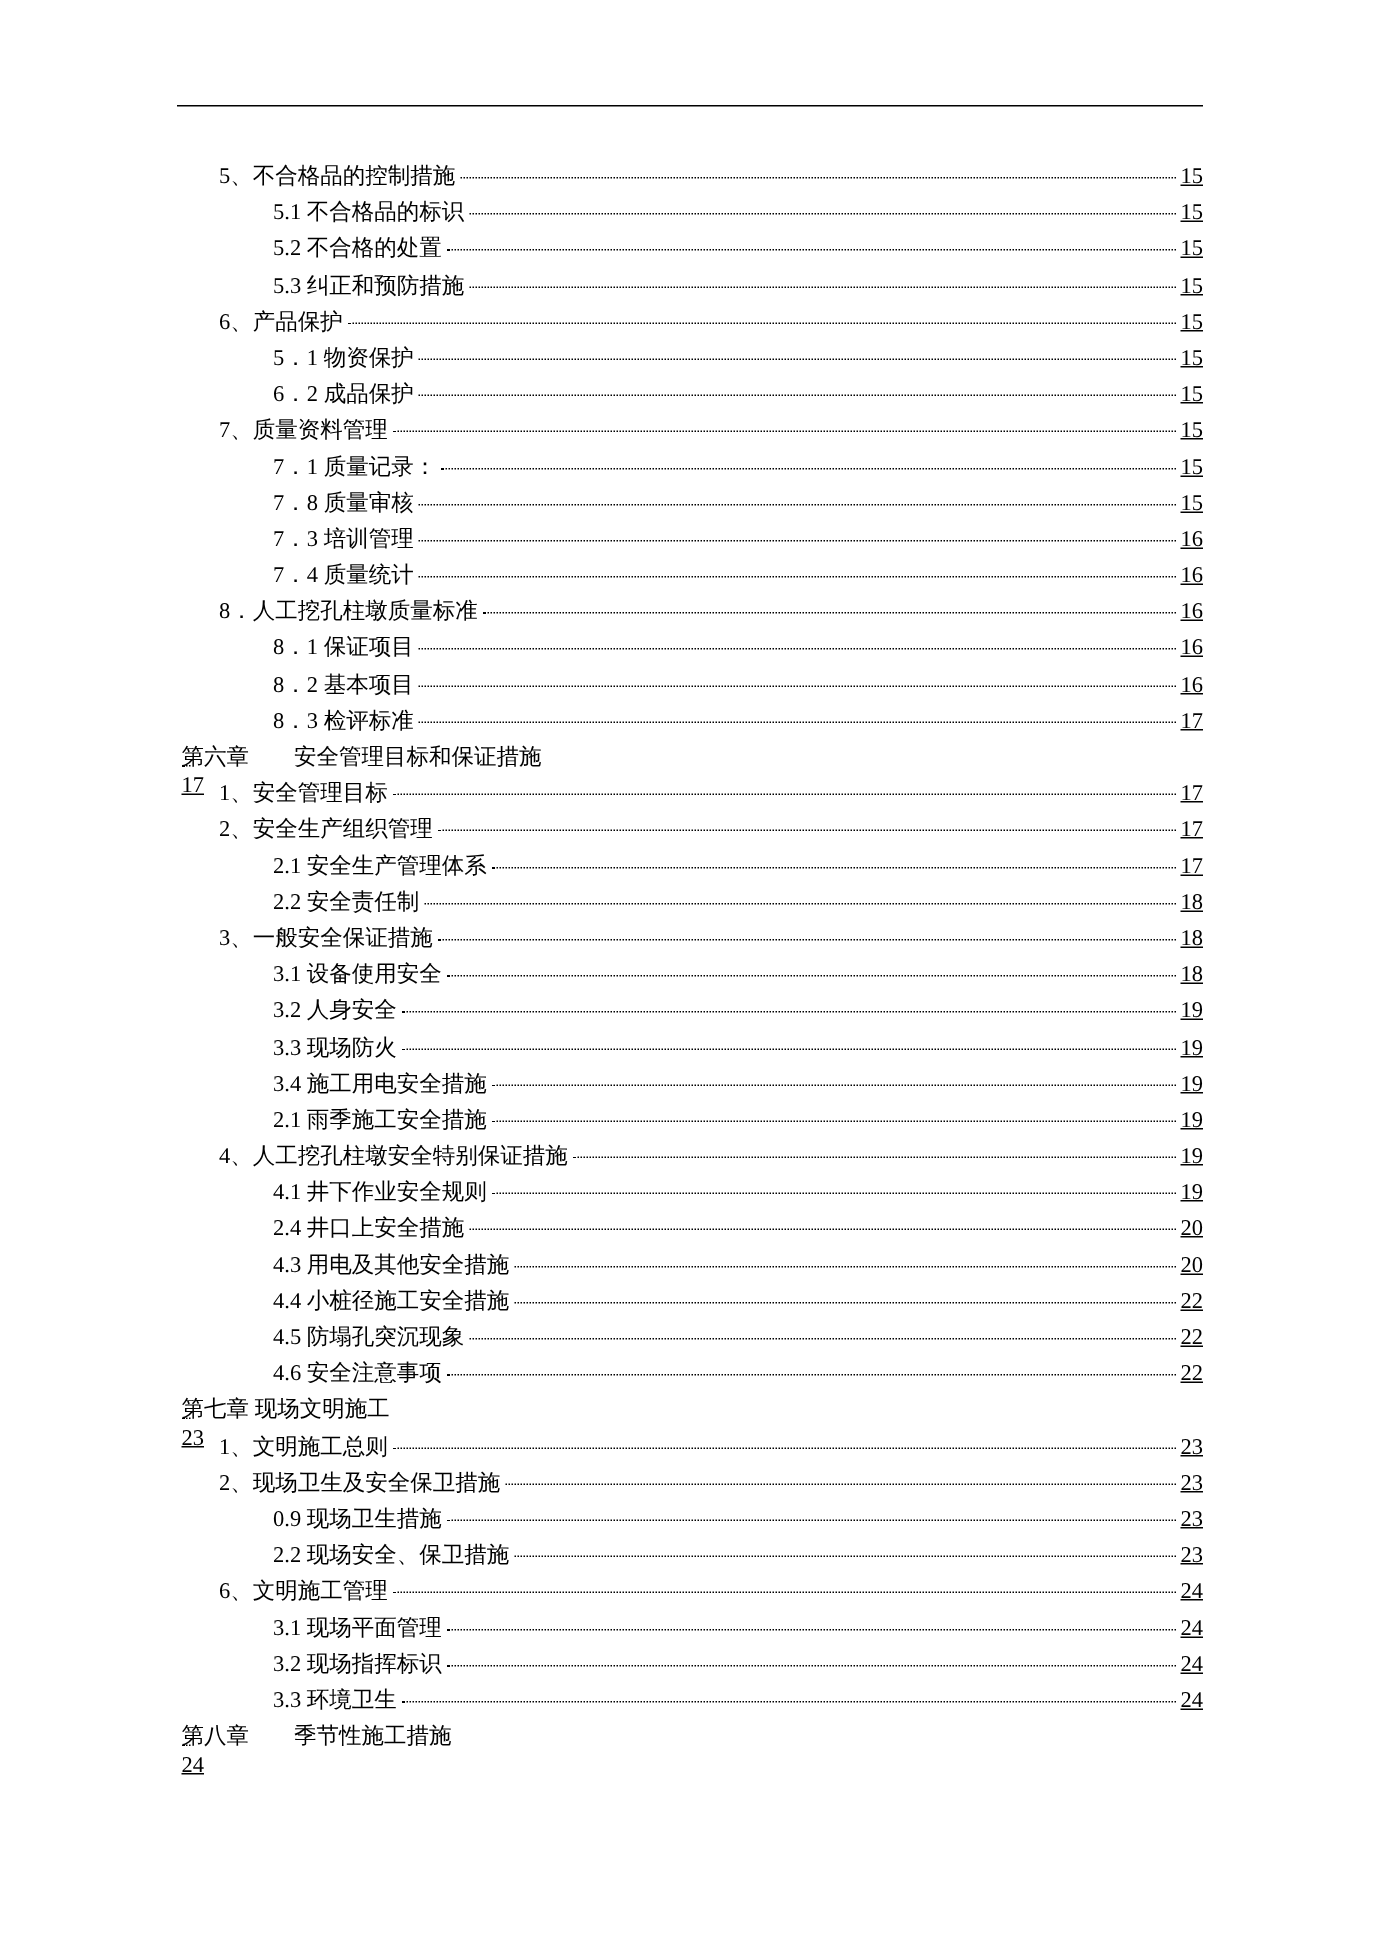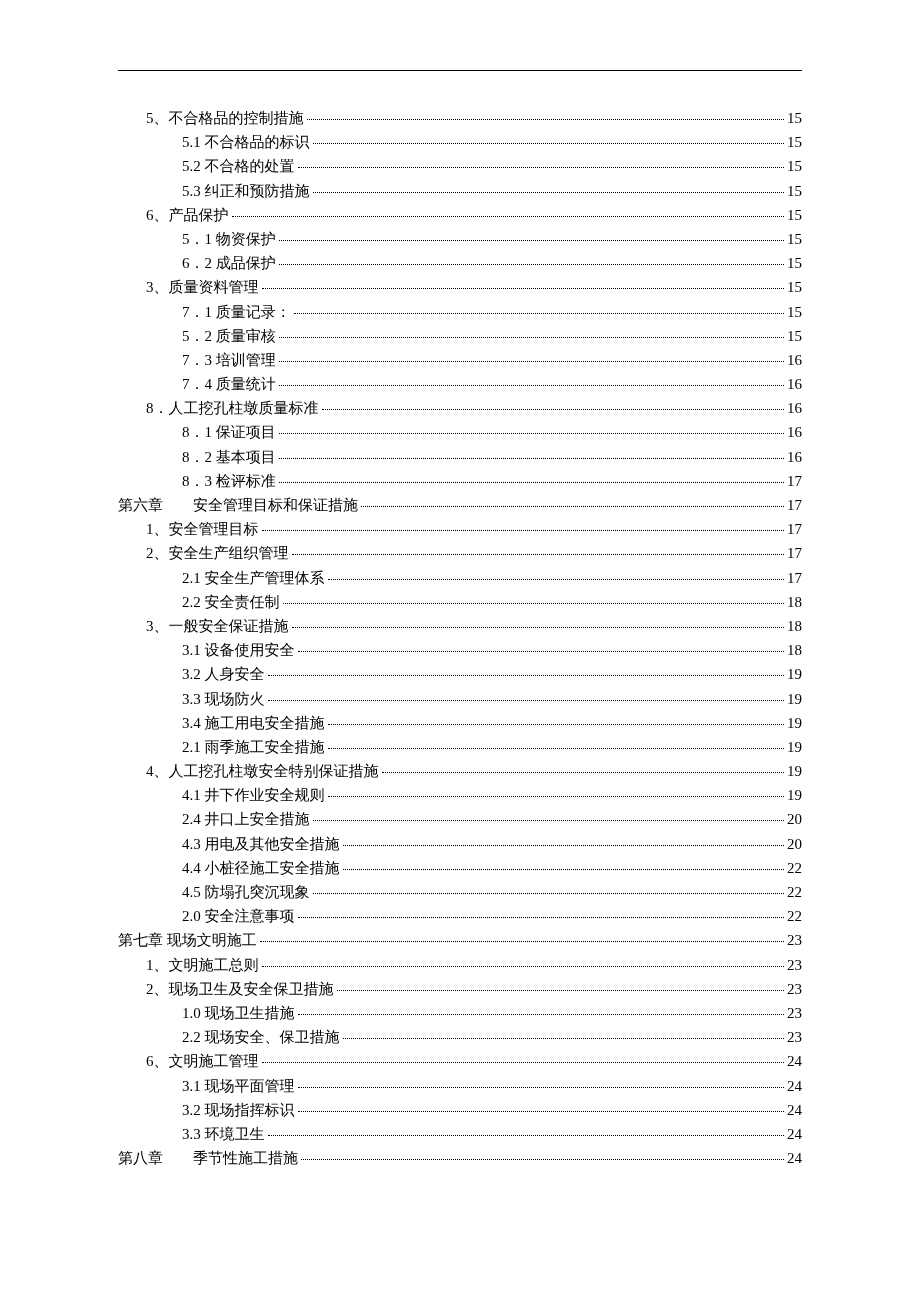--- a/index.html
+++ b/index.html
@@ -37,22 +37,23 @@
   .toc-dots {
     flex: 1 1 auto;
     border-bottom: 1.5px dotted #000;
     margin: 0 3px 3px 3px;
     min-width: 6px;
     position: relative;
     top: -3px;
   }
   .toc-page {
     flex: 0 0 auto;
-  }
-  .lvl-chapter { padding-left: 0px; }
+    text-decoration: underline;
+  }
+  .lvl-chapter { padding-left: 0px; flex-direction: column; }
   .lvl-1 { padding-left: 28px; }
   .lvl-2 { padding-left: 64px; }
 </style>
 </head>
 <body>
 
 <div class="page">
   <div class="rule"></div>
   <div class="toc" id="toc">
       <div class="toc-row lvl-1">
@@ -84,31 +85,31 @@
         <span class="toc-label">5．1 物资保护</span>
         <span class="toc-dots"></span>
         <span class="toc-page">15</span>
       </div>
       <div class="toc-row lvl-2">
         <span class="toc-label">6．2 成品保护</span>
         <span class="toc-dots"></span>
         <span class="toc-page">15</span>
       </div>
       <div class="toc-row lvl-1">
-        <span class="toc-label">3、质量资料管理</span>
+        <span class="toc-label">7、质量资料管理</span>
         <span class="toc-dots"></span>
         <span class="toc-page">15</span>
       </div>
       <div class="toc-row lvl-2">
         <span class="toc-label">7．1 质量记录：</span>
         <span class="toc-dots"></span>
         <span class="toc-page">15</span>
       </div>
       <div class="toc-row lvl-2">
-        <span class="toc-label">5．2 质量审核</span>
+        <span class="toc-label">7．8 质量审核</span>
         <span class="toc-dots"></span>
         <span class="toc-page">15</span>
       </div>
       <div class="toc-row lvl-2">
         <span class="toc-label">7．3 培训管理</span>
         <span class="toc-dots"></span>
         <span class="toc-page">16</span>
       </div>
       <div class="toc-row lvl-2">
         <span class="toc-label">7．4 质量统计</span>
@@ -214,41 +215,41 @@
         <span class="toc-label">4.4 小桩径施工安全措施</span>
         <span class="toc-dots"></span>
         <span class="toc-page">22</span>
       </div>
       <div class="toc-row lvl-2">
         <span class="toc-label">4.5 防塌孔突沉现象</span>
         <span class="toc-dots"></span>
         <span class="toc-page">22</span>
       </div>
       <div class="toc-row lvl-2">
-        <span class="toc-label">2.0 安全注意事项</span>
+        <span class="toc-label">4.6 安全注意事项</span>
         <span class="toc-dots"></span>
         <span class="toc-page">22</span>
       </div>
       <div class="toc-row lvl-chapter">
         <span class="toc-label">第七章 现场文明施工</span>
         <span class="toc-dots"></span>
         <span class="toc-page">23</span>
       </div>
       <div class="toc-row lvl-1">
         <span class="toc-label">1、文明施工总则</span>
         <span class="toc-dots"></span>
         <span class="toc-page">23</span>
       </div>
       <div class="toc-row lvl-1">
         <span class="toc-label">2、现场卫生及安全保卫措施</span>
         <span class="toc-dots"></span>
         <span class="toc-page">23</span>
       </div>
       <div class="toc-row lvl-2">
-        <span class="toc-label">1.0  现场卫生措施</span>
+        <span class="toc-label">0.9  现场卫生措施</span>
         <span class="toc-dots"></span>
         <span class="toc-page">23</span>
       </div>
       <div class="toc-row lvl-2">
         <span class="toc-label">2.2  现场安全、保卫措施</span>
         <span class="toc-dots"></span>
         <span class="toc-page">23</span>
       </div>
       <div class="toc-row lvl-1">
         <span class="toc-label">6、文明施工管理</span>

